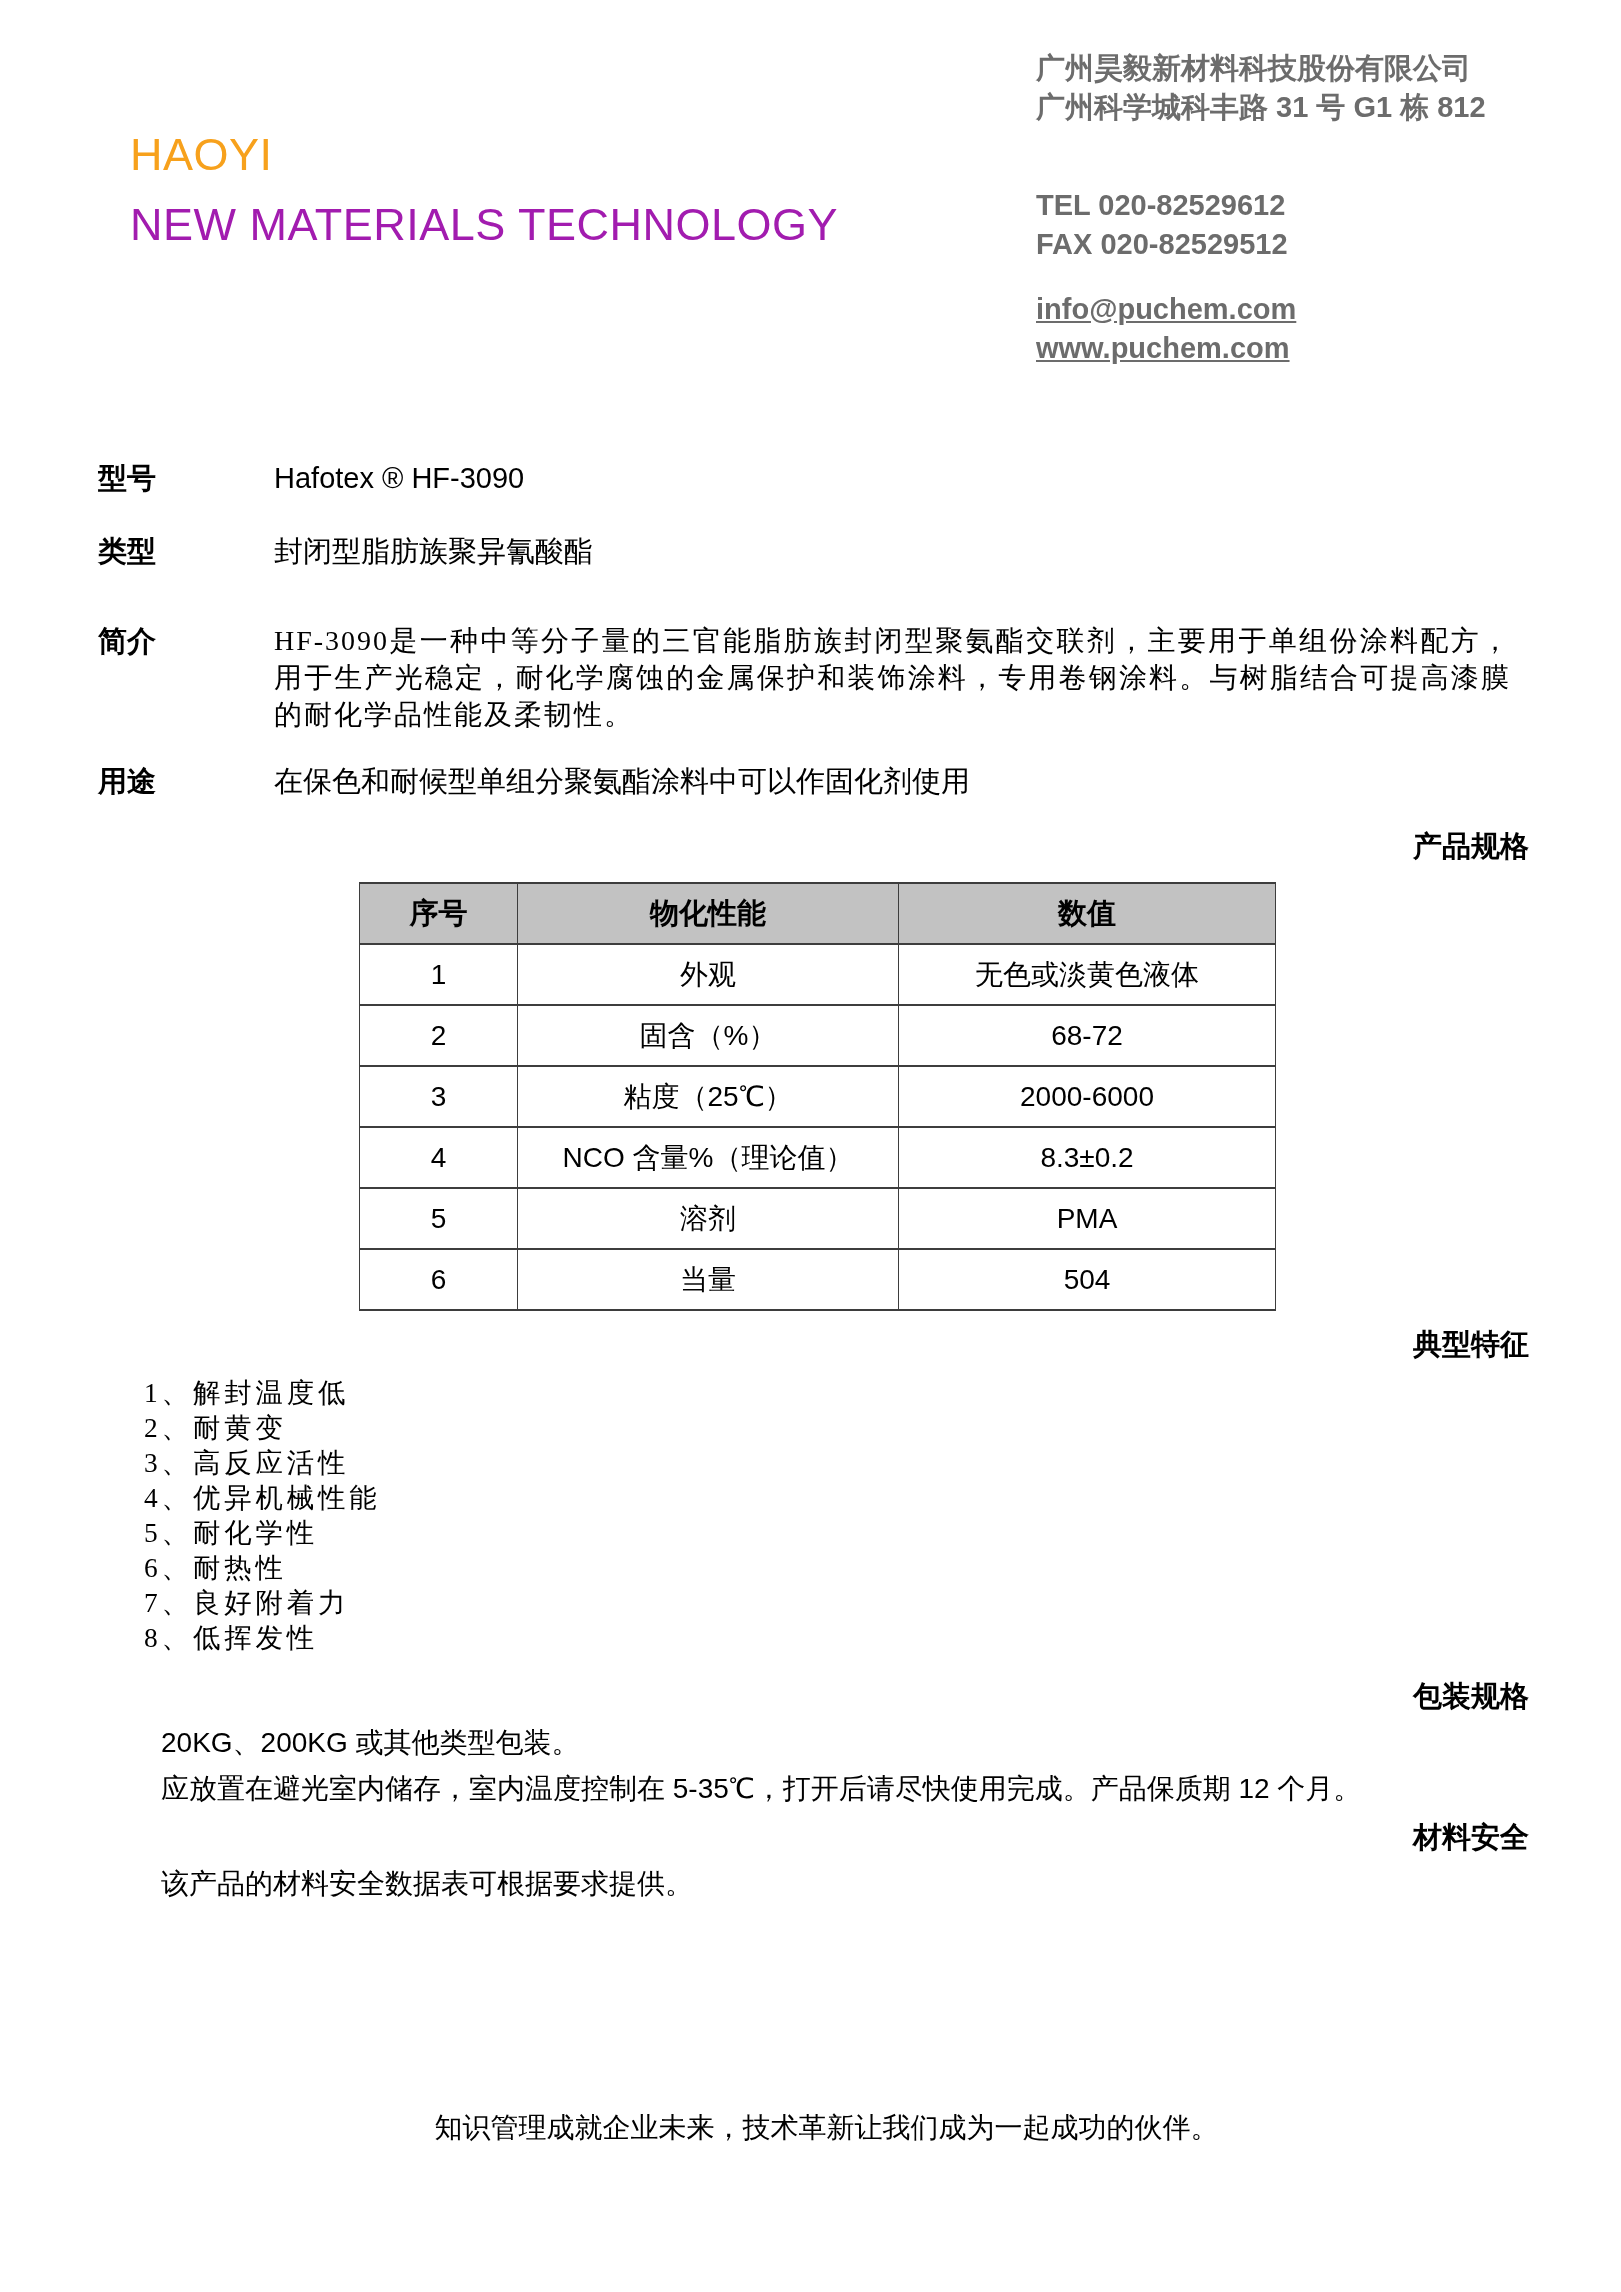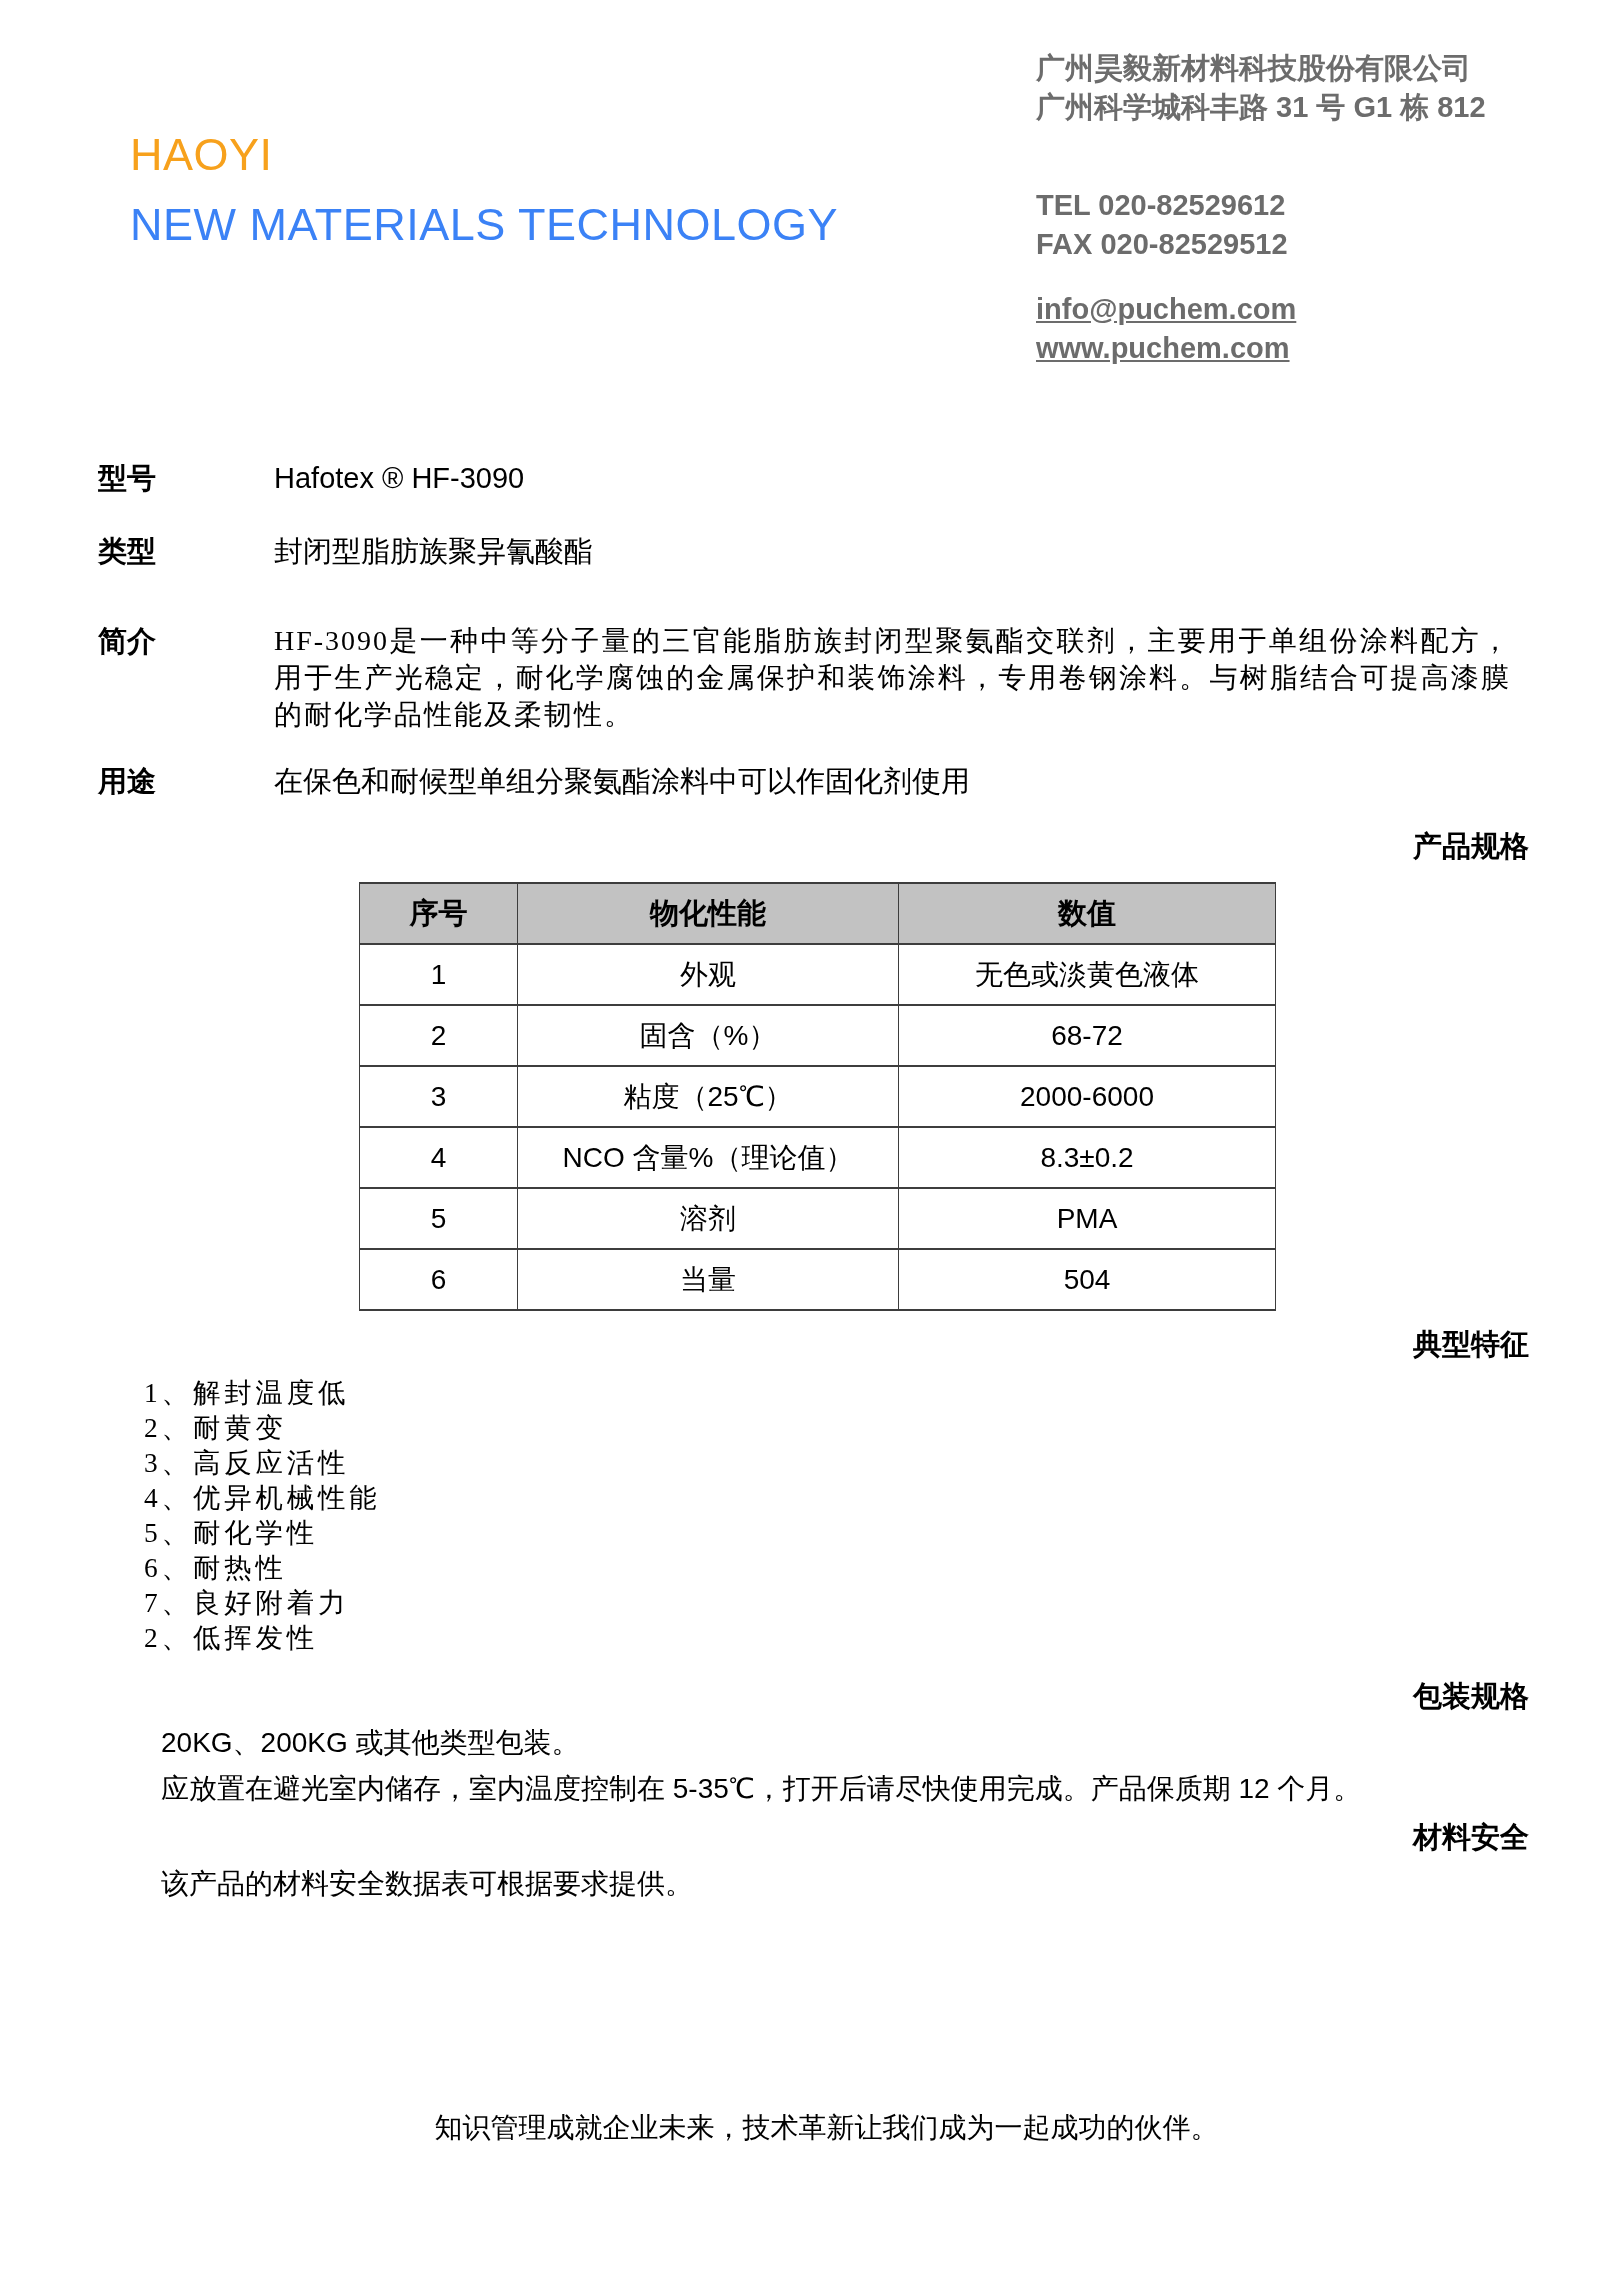--- a/index.html
+++ b/index.html
@@ -13,21 +13,21 @@
     color:#000000;
   }
 
   
   .logo {
     position:absolute; left:130px; top:120px;
     font-weight:normal; font-size:45px; line-height:70px;
     letter-spacing:0.5px; white-space:nowrap;
   }
   .logo-line1 { color:#F7A11C; }
-  .logo-line2 { color:#3b82f6; }
+  .logo-line2 { color:#a21caf; }
 
   .company {
     position:absolute; left:1036px; top:49px; width:549px;
     color:#6C6C6C; font-weight:bold;
     font-size:29px; line-height:39px; white-space:nowrap;
   }
   .company .gap-lg { height:59px; }
   .company .gap-sm { height:25.5px; }
   .company .link { text-decoration:underline; font-weight:bold; color:#6C6C6C; }
 
@@ -208,21 +208,21 @@
     <div class="section-heading h-features">典型特征</div>
 
     <ul class="features-list">
       <li>1、解封温度低</li>
       <li>2、耐黄变</li>
       <li>3、高反应活性</li>
       <li>4、优异机械性能</li>
       <li>5、耐化学性</li>
       <li>6、耐热性</li>
       <li>7、良好附着力</li>
-      <li>2、低挥发性</li>
+      <li>8、低挥发性</li>
     </ul>
 
     <div class="section-heading h-pack">包装规格</div>
     <div class="body-text mixed">20KG、200KG 或其他类型包装。</div>
 
     <div class="body-text mixed">应放置在避光室内储存，室内温度控制在 5-35℃，打开后请尽快使用完成。产品保质期 12 个月。</div>
 
     <div class="section-heading h-safety">材料安全</div>
     <div class="body-text mixed">该产品的材料安全数据表可根据要求提供。</div>
 

